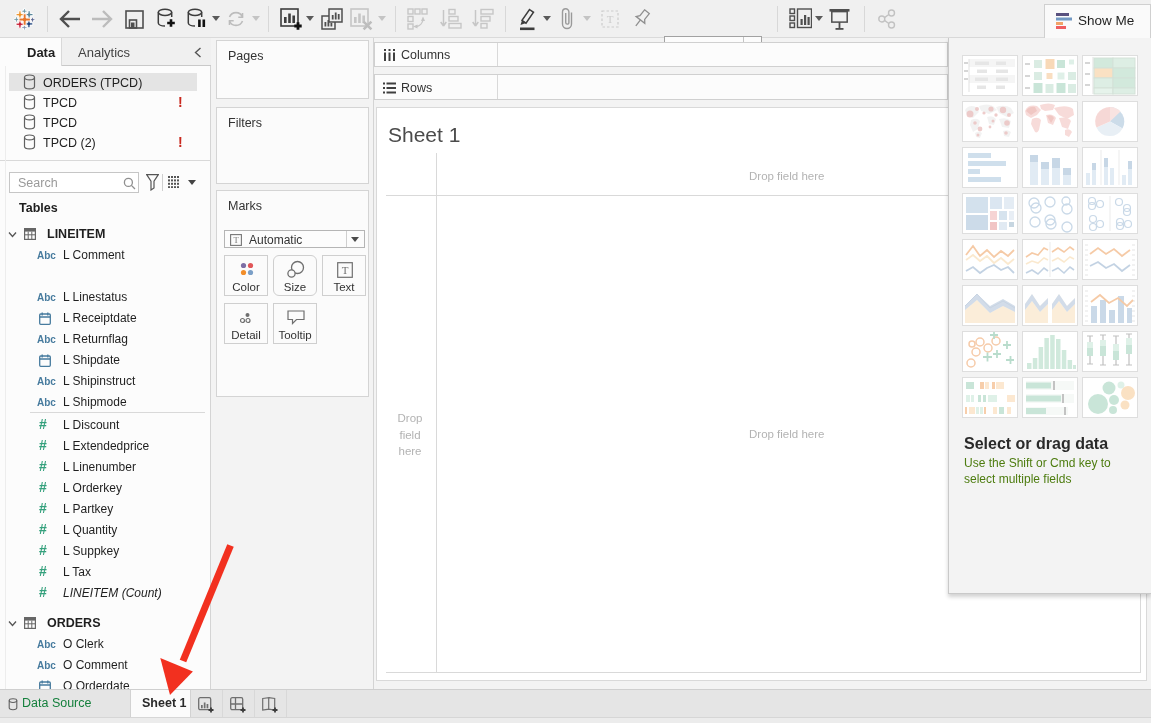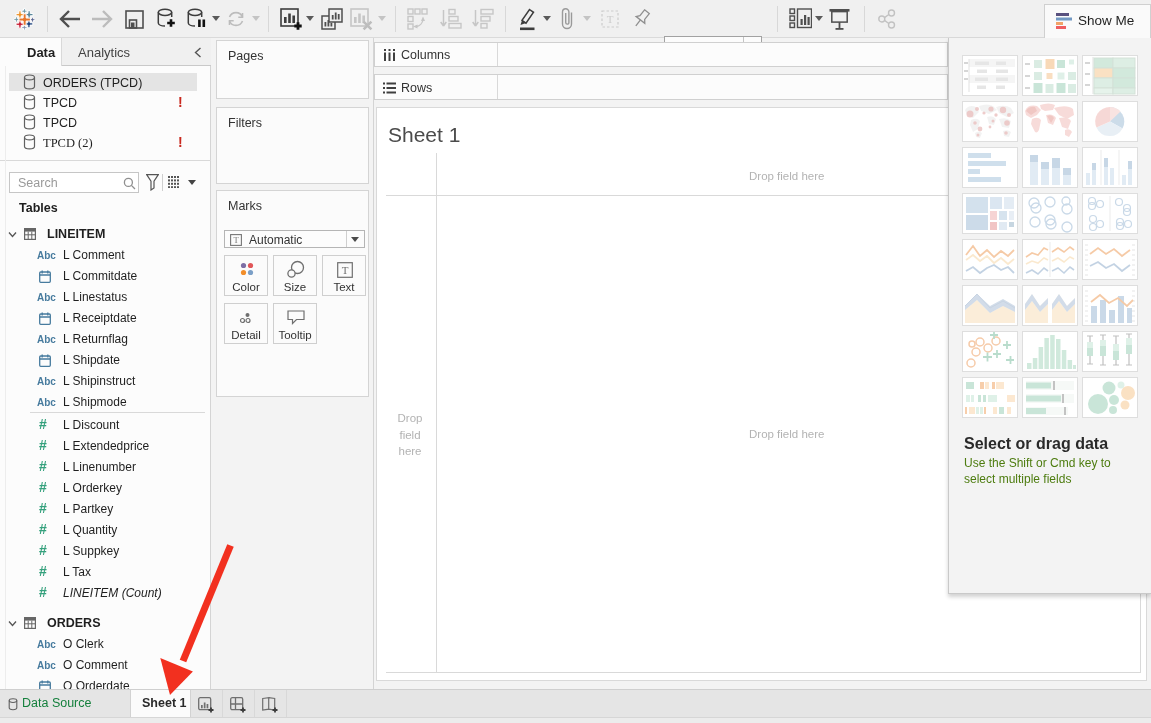--- a/index.html
+++ b/index.html
@@ -211,21 +211,21 @@
   <div class="abs" style="left:178px; top:56px; font-size:14px; font-weight:900; color:#c8281e;">!</div>
   <svg class="abs" style="left:23px; top:76px;" width="13" height="16" viewBox="0 0 13 16">
       <ellipse cx="6.5" cy="3.4" rx="5" ry="2.4" fill="none" stroke="#606060" stroke-width="1.2"></ellipse>
       <path d="M1.5 3.4 V12.4 c0,1.3 2.2,2.4 5,2.4 s5,-1.1 5,-2.4 V3.4" fill="none" stroke="#606060" stroke-width="1.2"></path>
     </svg>
   <div class="abs" style="left:43px; top:78px; font-size:12.5px; color:#1f1f1f;">TPCD</div>
   <svg class="abs" style="left:23px; top:96px;" width="13" height="16" viewBox="0 0 13 16">
       <ellipse cx="6.5" cy="3.4" rx="5" ry="2.4" fill="none" stroke="#606060" stroke-width="1.2"></ellipse>
       <path d="M1.5 3.4 V12.4 c0,1.3 2.2,2.4 5,2.4 s5,-1.1 5,-2.4 V3.4" fill="none" stroke="#606060" stroke-width="1.2"></path>
     </svg>
-  <div class="abs" style="left:43px; top:98px; font-size:12.5px; color:#1f1f1f;font-family:Liberation Serif, serif;">TPCD (2)</div>
+  <div class="abs" style="left:43px; top:98px; font-size:12.5px; color:#1f1f1f;">TPCD (2)</div>
   <div class="abs" style="left:178px; top:96px; font-size:14px; font-weight:900; color:#c8281e;">!</div>
   <div class="abs" style="left:0; top:122px; width:211px; height:1px; background:#d9d9d9;"></div>
   <div class="abs" style="left:9px; top:134px; width:130px; height:21px; background:#fff; border:1px solid #c6c6c6;">
     <div class="abs" style="left:8px; top:3px; font-size:12.5px; color:#9a9a9a;">Search</div>
     <svg class="abs" style="left:113px; top:4px;" width="13" height="13" viewBox="0 0 13 13">
         <circle cx="5.4" cy="5.4" r="4" fill="none" stroke="#8f8f8f" stroke-width="1.3"></circle>
         <path d="M8.4 8.4 L12 12" stroke="#8f8f8f" stroke-width="1.3"></path>
       </svg>
   </div>
   <svg class="abs" style="left:146px; top:136px;" width="13" height="17" viewBox="0 0 13 17">
@@ -262,27 +262,20 @@
         <rect x="0.6" y="0.6" width="10.8" height="10.8" fill="none" stroke="#666" stroke-width="1.2"></rect>
         <rect x="0.6" y="0.6" width="10.8" height="3" fill="#666"></rect>
         <path d="M0.6 6.8 H11.4 M4.2 3.6 V11.4 M7.8 3.6 V11.4" stroke="#666" stroke-width="1"></path>
       </svg>
     <div class="abs" style="left:47px; top:3px; font-size:12.5px; font-weight:bold; color:#1f1f1f;">LINEITEM</div>
   </div>
   <div class="fieldrow" style="top:207px;">
       <span class="ficon abc">Abc</span>
       <span class="ftext">L Comment</span>
     </div>
-  <div class="fieldrow" style="top:228px;">
-      <svg class="ficon cal" style="left:39px; top:4px; position:absolute;" width="12" height="13" viewBox="0 0 12 13">
-        <rect x="0.7" y="2" width="10.6" height="10.3" fill="none" stroke="#477b9e" stroke-width="1.3" rx="1"></rect>
-        <path d="M3.2 0.5 V3.4 M8.8 0.5 V3.4 M0.7 5 H11.3" stroke="#477b9e" stroke-width="1.3"></path>
-      </svg>
-      <span class="ftext">L Commitdate</span>
-    </div>
   <div class="fieldrow" style="top:249px;">
       <span class="ficon abc">Abc</span>
       <span class="ftext">L Linestatus</span>
     </div>
   <div class="fieldrow" style="top:270px;">
       <svg class="ficon" style="left:39px; top:4px; position:absolute;" width="12" height="13" viewBox="0 0 12 13">
         <rect x="0.7" y="2" width="10.6" height="10.3" fill="none" stroke="#477b9e" stroke-width="1.3" rx="1"></rect>
         <path d="M3.2 0.5 V3.4 M8.8 0.5 V3.4 M0.7 5 H11.3" stroke="#477b9e" stroke-width="1.3"></path>
       </svg>
       <span class="ftext">L Receiptdate</span>
@@ -391,21 +384,21 @@
     </div>
     <div class="abs mbtn" style="left:7px; top:64px;">
       <svg class="abs" style="left:13px; top:5px;" width="18" height="18" viewBox="0 0 18 18">
           <circle cx="5.5" cy="4.5" r="2.6" fill="#7d6ea5"></circle>
           <circle cx="12.5" cy="4.5" r="2.6" fill="#e15759"></circle>
           <circle cx="5.5" cy="11.5" r="2.6" fill="#f28e2b"></circle>
           <circle cx="12.5" cy="11.5" r="2.6" fill="#7b9fc7"></circle>
         </svg>
       <div class="mlab">Color</div>
     </div>
-    <div class="abs mbtn" style="left:56px; top:64px;">
+    <div class="abs mbtn" style="left:56px; top:64px;border-radius:6px;">
       <svg class="abs" style="left:12px; top:4px;" width="20" height="20" viewBox="0 0 20 20">
           <circle cx="11.5" cy="7.5" r="6" fill="none" stroke="#6f6f6f" stroke-width="1.3"></circle>
           <circle cx="5.5" cy="13.5" r="3.6" fill="#fbfbfb" stroke="#6f6f6f" stroke-width="1.3"></circle>
         </svg>
       <div class="mlab">Size</div>
     </div>
     <div class="abs mbtn" style="left:105px; top:64px;">
       <svg class="abs" style="left:14px; top:6px;" width="16" height="16" viewBox="0 0 16 16">
           <rect x="0.7" y="0.7" width="14.6" height="14.6" fill="none" stroke="#6f6f6f" stroke-width="1.2"></rect>
           <text x="8" y="12" font-size="11" fill="#6f6f6f" text-anchor="middle" font-family="Liberation Serif">T</text>

